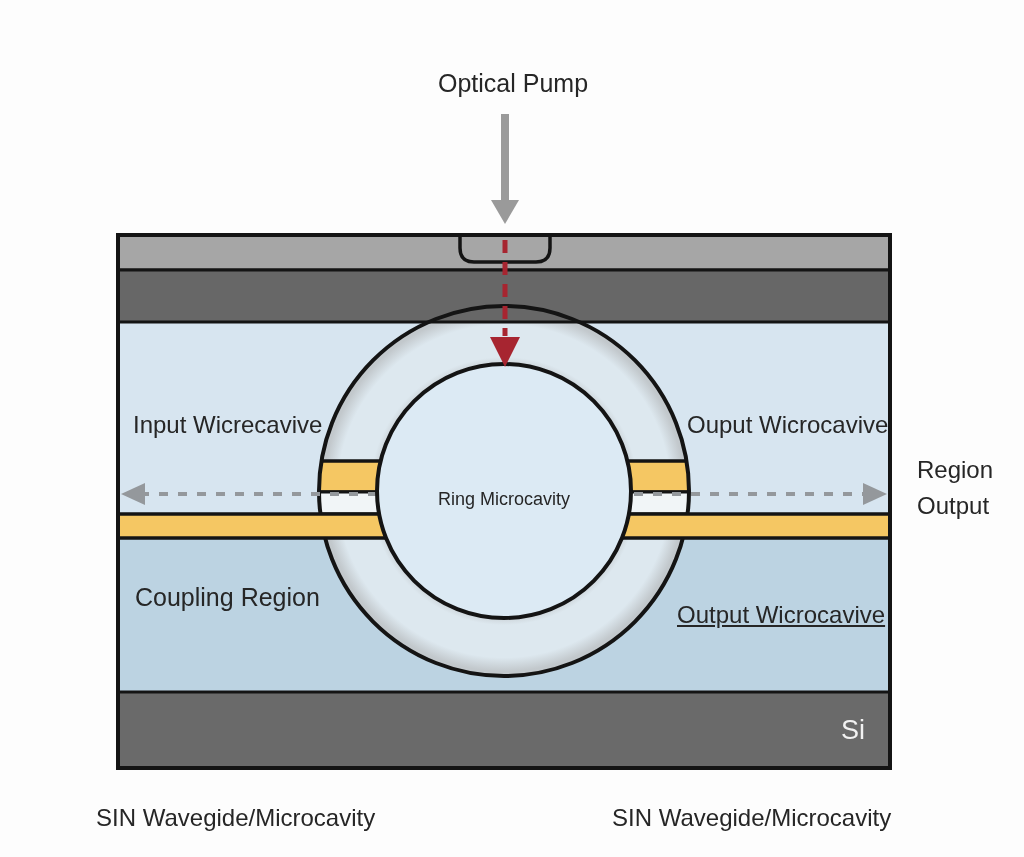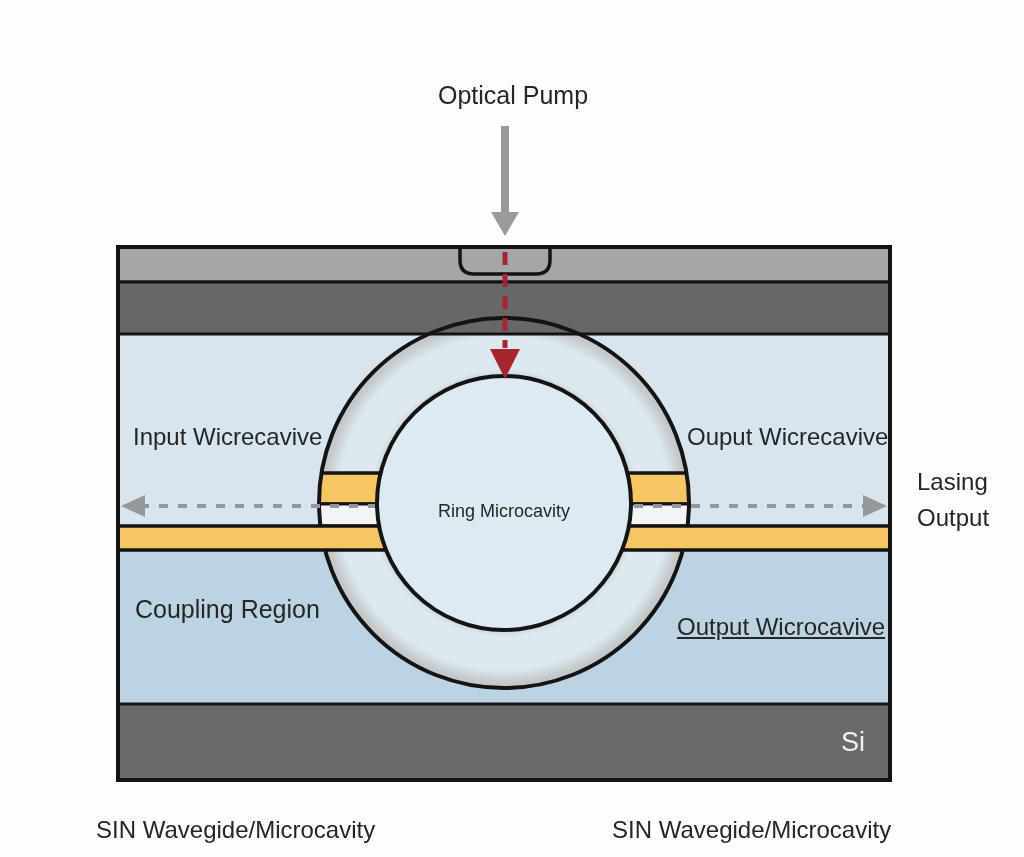--- a/index.html
+++ b/index.html
@@ -2,21 +2,21 @@
 <html style="--c-band-light: #a6a6a6; --c-band-dark: #676767; --c-blue-upper: #d7e5f0; --c-blue-lower: #bcd3e2; --c-si-band: #6a6a6a; --c-waveguide-yellow: #f5c763; --c-outline: #141414; --c-annulus-pale: #dde8ef; --c-annulus-silver: #c2c8cc; --c-gap-white: #f1f5f7; --c-ring-interior: #dceaf4; --c-arrow-gray: #9a9a9a; --c-dash-gray: #94989c; --c-pump-red: #a72530; --c-text-dark: #262626; --c-text-light: #f2f2f2;"><head>
 <meta charset="utf-8">
 <style>
   html,body{margin:0;padding:0;}
   body{
     width:1024px;height:857px;position:relative;overflow:hidden;
     background:#fdfdfd;
     font-family:"Liberation Sans", sans-serif;
     color:var(--c-text-dark,#262626);
   }
-  .stage{position:absolute;left:0;top:16px;width:1024px;height:838px;}
+  .stage{position:absolute;left:0;top:4px;width:1024px;height:838px;}
   svg{position:absolute;left:0;top:0;}
   .lbl{position:absolute;white-space:nowrap;font-size:24px;color:var(--c-text-dark,#262626);}
   .lbl.center{text-align:center;}
   .lbl.white{color:var(--c-text-light,#f2f2f2);}
   .lbl.wrap{white-space:normal;}
 
   
   .f-band-light{fill:var(--c-band-light);}
   .f-band-dark{fill:var(--c-band-dark);}
   .f-blue-upper{fill:var(--c-blue-upper);}
@@ -98,29 +98,29 @@
     </g>
 
     <rect x="118" y="231" width="772" height="533" class="f-none s-outline w4"></rect>
   </svg>
 
   <div class="lbl center" style="left:406px;top:65px;width:214px;font-size:25px;">Optical Pump</div>
 
 
   <div class="lbl" style="left:133px;top:407px;">Input Wicrecavive</div>
 
-  <div class="lbl" style="left:687px;top:407px;">Ouput Wicrecavive</div>
+  <div class="lbl" style="left:687px;top:407px;">Ouput Wicrocavive</div>
 
   <div class="lbl center" style="left:399px;top:485px;width:210px;font-size:18px;">Ring Microcavity</div>
 
   <div class="lbl" style="left:135px;top:579px;font-size:25px;">Coupling Region</div>
 
   <div class="lbl" style="left:677px;top:597px;text-decoration:underline;">Output Wicrocavive</div>
 
 
   <div class="lbl white" style="left:828px;top:711px;width:50px;text-align:center;font-size:27px;">Si</div>
 
-  <div class="lbl wrap" style="left:917px;top:448px;width:100px;line-height:36px;">Lasing Output</div>
+  <div class="lbl wrap" style="left:917px;top:448px;width:100px;line-height:36px;">Region Output</div>
 
   <div class="lbl" style="left:96px;top:800px;">SIN Wavegide/Microcavity</div>
 
   <div class="lbl" style="left:612px;top:800px;">SIN Wavegide/Microcavity</div>
 </div>
 
 </body></html>

